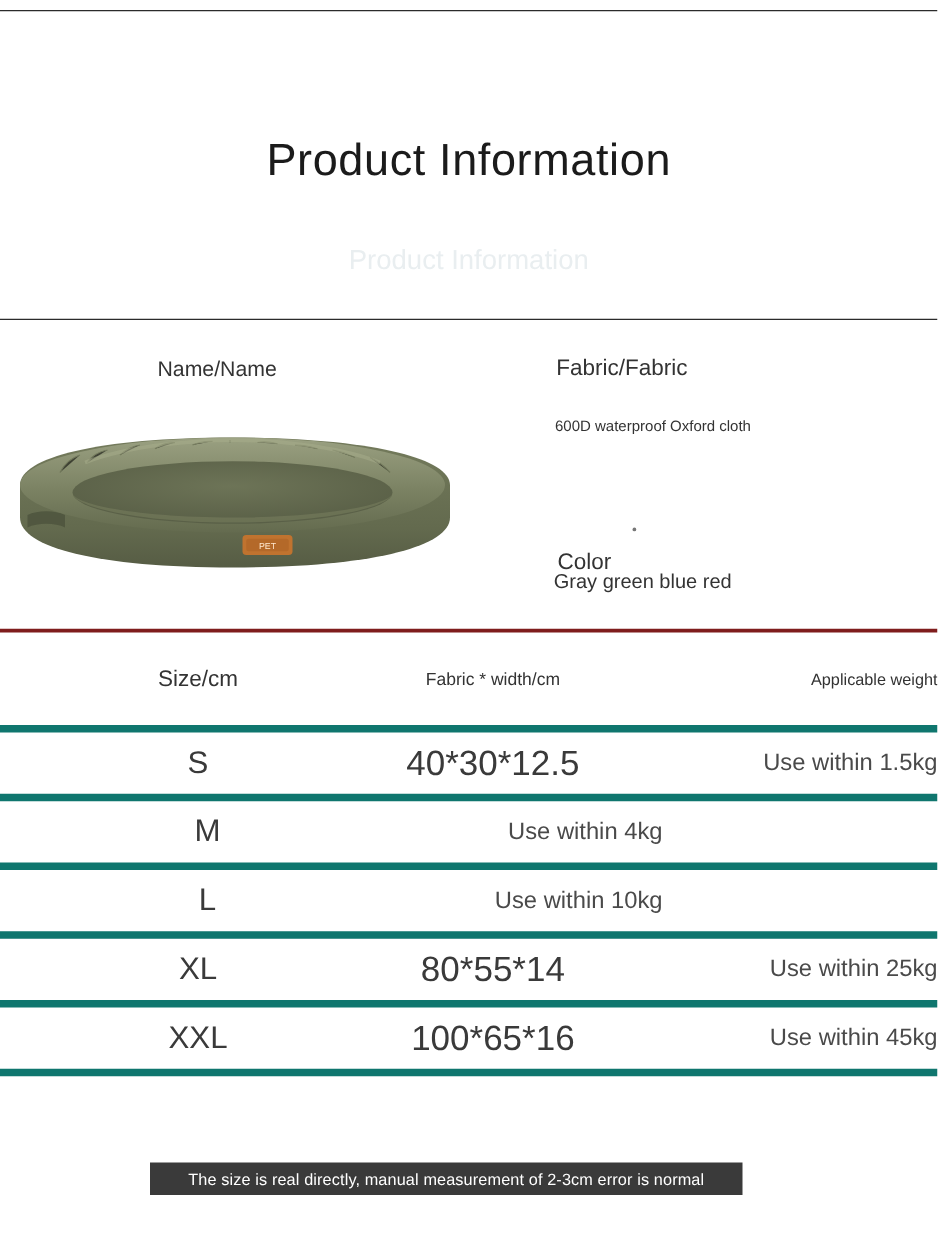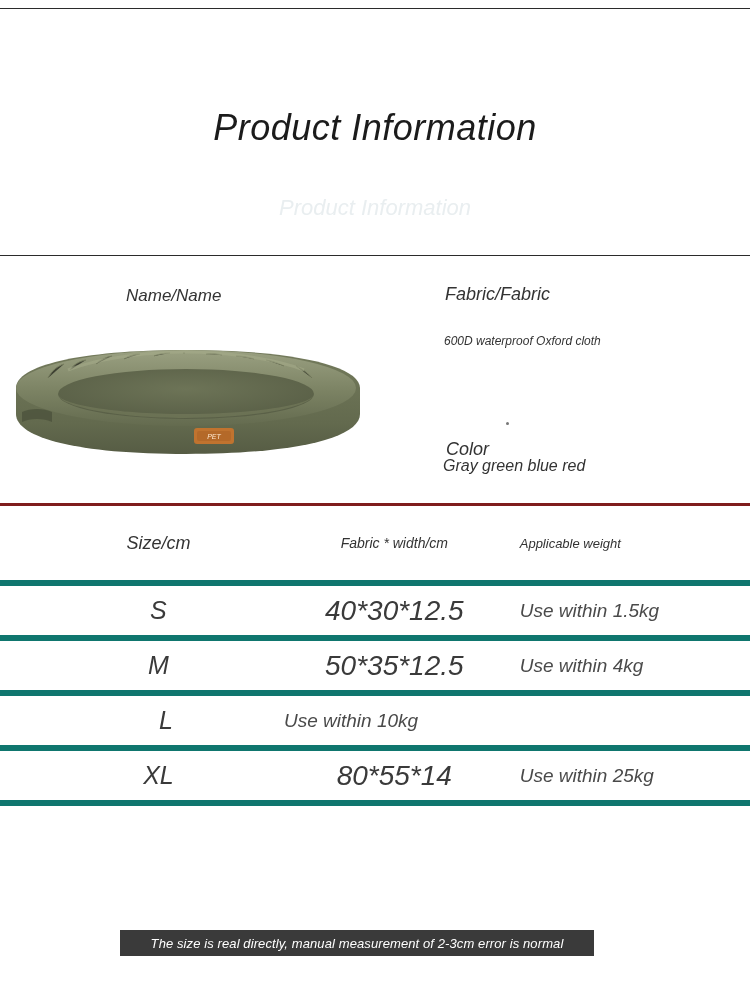--- a/index.html
+++ b/index.html
@@ -15,21 +15,20 @@
     position: relative;
     overflow: hidden;
   }
 
   .page {
     width: 634px;
     height: 1000px;
     position: relative;
     background: #ffffff;
     box-sizing: border-box;
-    font-style: italic;
   }
 
   
   .title-band {
     position: absolute;
     left: 0;
     top: 8px;
     width: 750px;
     height: 248px;
     border-top: 1px solid #2b2b2b;
@@ -141,21 +140,21 @@
     box-sizing: border-box;
     display: flex;
     align-items: center;
     padding-left: 48px;
   }
   .row.header { height: 80px; }
   .row.data { height: 55px; }
 
   .c1 { width: 236px; text-align: center; }
   .c2 { width: 268px; text-align: center; }
-  .c3 { width: 246px; text-align: left; }
+  .c3 { width: 246px; text-align: right; }
 
   .row.header .c1 { font-size: 18px; color: #333; }
   .row.header .c2 { font-size: 14px; color: #333; }
   .row.header .c3 { font-size: 13px; color: #333; }
 
   .row.data .c1 { font-size: 25px; color: #3a3a3a; }
   .row.data .c2 { font-size: 28px; color: #3a3a3a; }
   .row.data .c3 { font-size: 19px; color: #4a4a4a; }
 
   
@@ -253,33 +252,37 @@
     </div>
 
     <div class="row data">
       <div class="c1">S</div>
       <div class="c2">40*30*12.5</div>
       <div class="c3">Use within 1.5kg</div>
     </div>
 
     <div class="row data">
       <div class="c1">M</div>
-      <div class="c2">50*35*12.5</div>
       <div class="c3">Use within 4kg</div>
     </div>
 
     <div class="row data">
       <div class="c1">L</div>
       <div class="c3">Use within 10kg</div>
     </div>
 
     <div class="row data">
       <div class="c1">XL</div>
       <div class="c2">80*55*14</div>
       <div class="c3">Use within 25kg</div>
     </div>
 
+    <div class="row data">
+      <div class="c1">XXL</div>
+      <div class="c2">100*65*16</div>
+      <div class="c3">Use within 45kg</div>
+    </div>
 
   </div>
 
   <div class="note">The size is real directly, manual measurement of 2-3cm error is normal</div>
 
 </div>
 
 </body></html>

